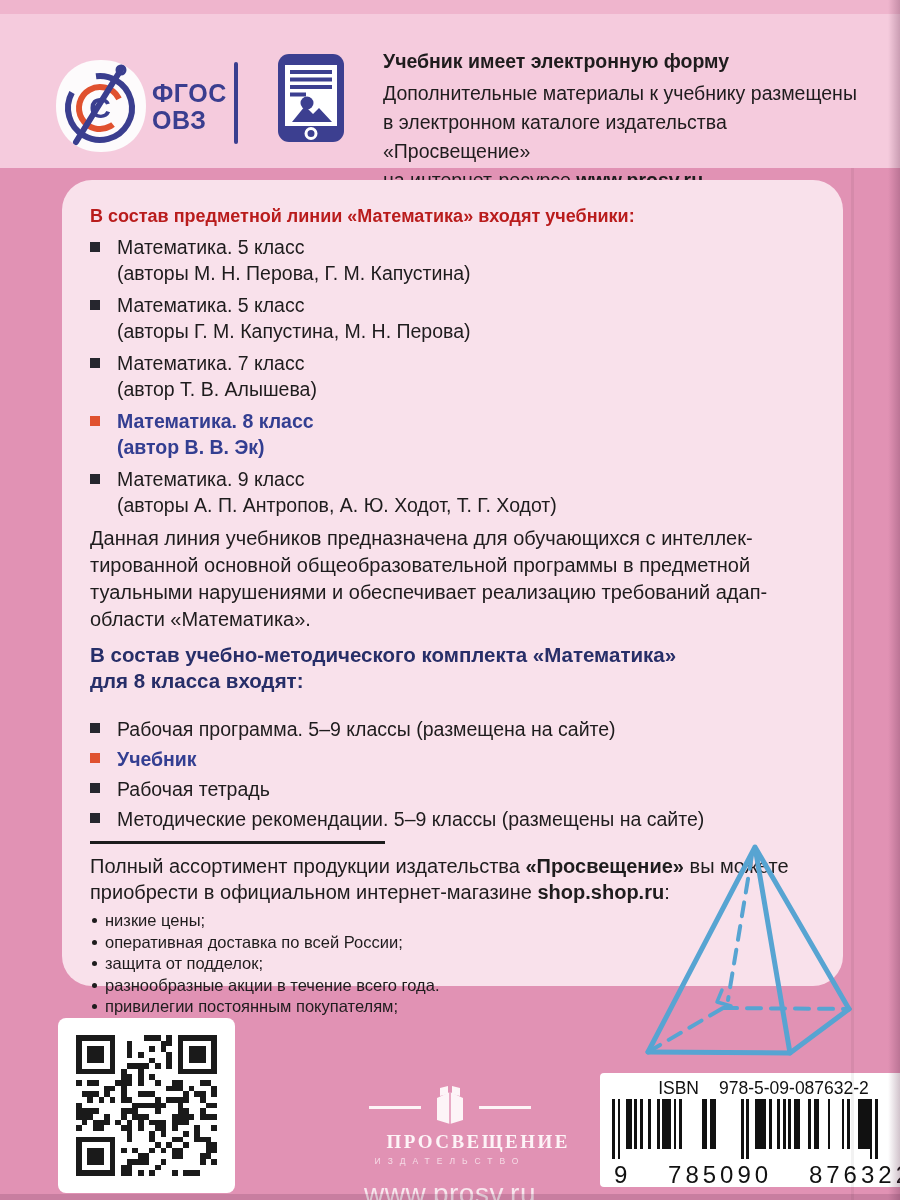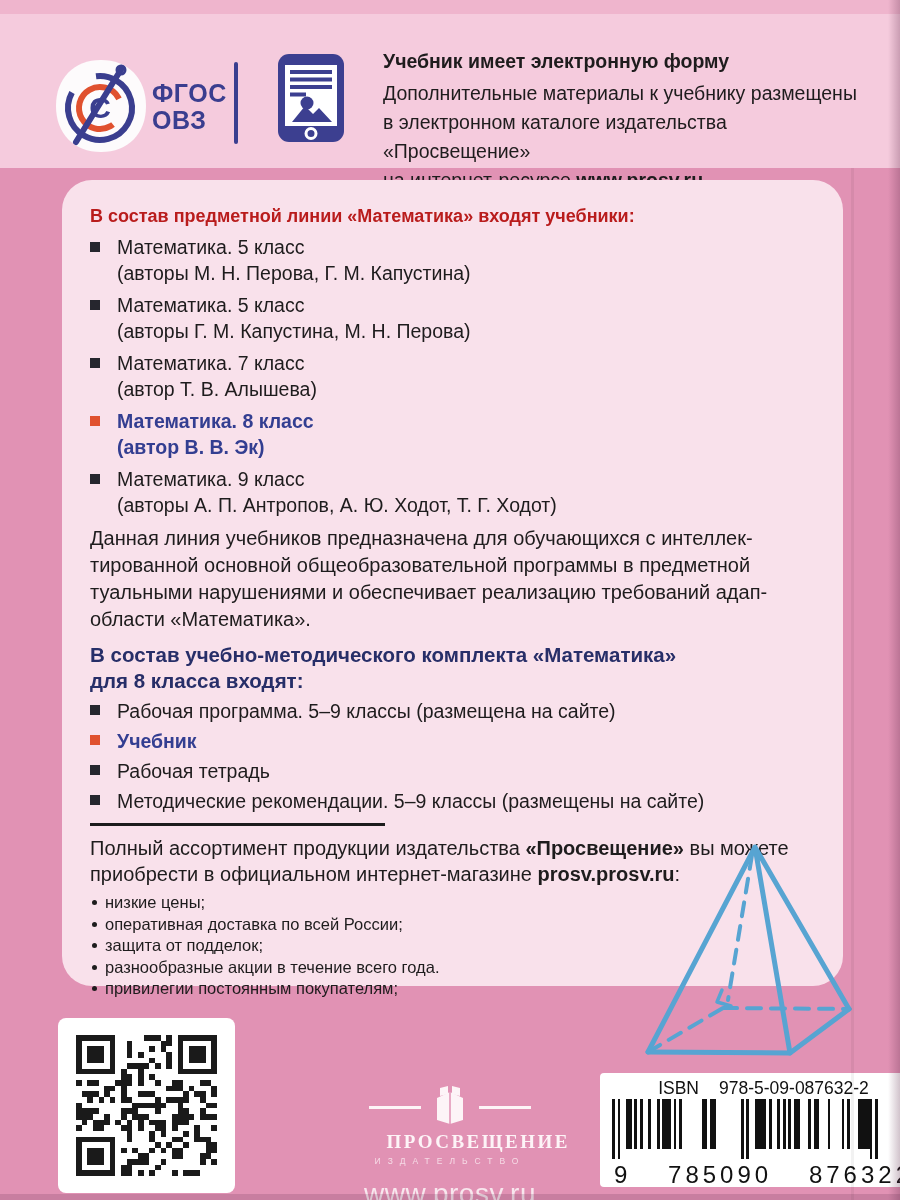--- a/index.html
+++ b/index.html
@@ -19,21 +19,21 @@
   
   .card{position:absolute;left:62px;top:180px;width:781px;height:806px;background:#f9e1eb;
         border-radius:30px;box-sizing:border-box;padding:16px 40px 0 28px;}
   .h1{font-size:18px;font-weight:bold;color:#b91c1c;line-height:25px;margin:8px 0 6px 0;}
   .si{position:relative;padding-left:27px;font-size:19.5px;line-height:25.5px;margin:0 0 7px 0;}
   .si .sq{position:absolute;left:0;top:7px;width:10px;height:10px;background:#26262e;}
   .si.hl{color:#333e91;font-weight:bold;}
   .si.hl .sq{background:#e0512f;}
   .para{margin-top:4px;font-size:20px;line-height:27px;}
   .h2{font-size:20.5px;font-weight:bold;color:#272e68;line-height:26px;margin-top:9px;}
-  .umk{margin-top:5px;}
+  .umk{margin-top:23px;}
   .umk .si{line-height:24px;margin-bottom:6px;}
   .umk .si .sq{top:6px;}
   .hdiv{margin-top:10px;width:295px;height:3px;background:#1c1c1c;}
   .shop{margin-top:9px;font-size:20px;line-height:26px;}
   .shop b{font-weight:bold;}
   .perks{margin-top:5px;}
   .pk{position:relative;padding-left:15px;font-size:16.5px;line-height:21.5px;}
   .pk .dot{position:absolute;left:2px;top:8px;width:5px;height:5px;border-radius:50%;background:#1e1c1d;}
   
   .pyr{position:absolute;left:618px;top:822px;}
@@ -160,21 +160,21 @@
       <div class="si">
         <span class="sq"></span>
         <div>Методические рекомендации. 5–9 классы (размещены на сайте)</div>
       </div>
     </div>
 
     <div class="hdiv"></div>
 
     <div class="shop">
       <div><span>Полный ассортимент продукции издательства </span><b>«Просвещение»</b><span> вы можете</span></div>
-      <div><span>приобрести в официальном интернет-магазине </span><b>prosv.prosv.ru</b><span>:</span></div>
+      <div><span>приобрести в официальном интернет-магазине </span><b>shop.shop.ru</b><span>:</span></div>
     </div>
 
     <div class="perks">
       <div class="pk"><span class="dot"></span><span>низкие цены;</span></div>
       <div class="pk"><span class="dot"></span><span>оперативная доставка по всей России;</span></div>
       <div class="pk"><span class="dot"></span><span>защита от подделок;</span></div>
       <div class="pk"><span class="dot"></span><span>разнообразные акции в течение всего года.</span></div>
       <div class="pk"><span class="dot"></span><span>привилегии постоянным покупателям;</span></div>
     </div>
   </div>

